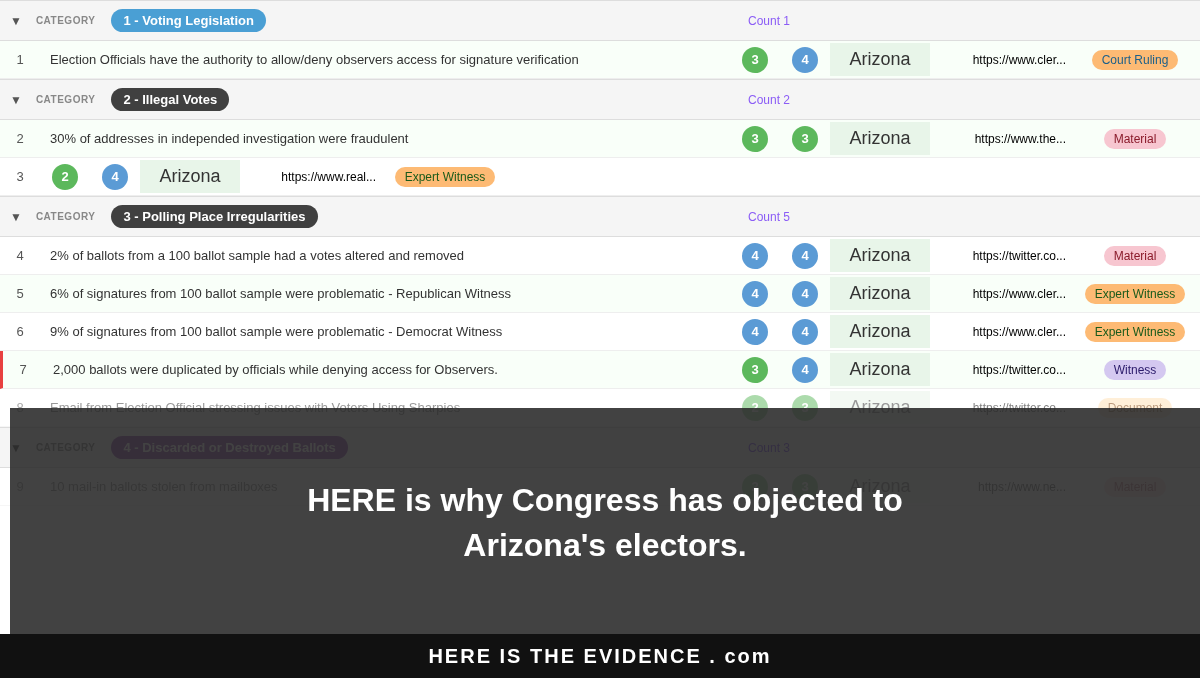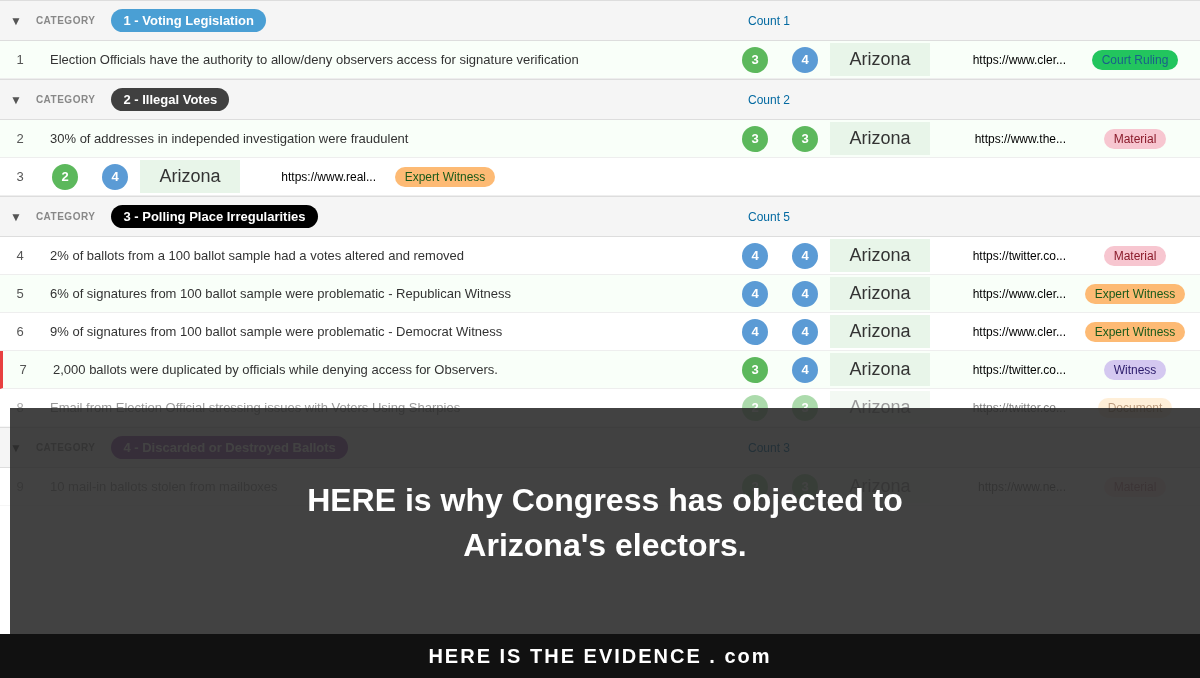--- a/index.html
+++ b/index.html
@@ -41,27 +41,27 @@
       display: inline-block;
       padding: 4px 12px;
       border-radius: 12px;
       color: #fff;
       font-size: 13px;
       font-weight: bold;
     }
 
     .badge-blue { background: #4a9fd4; }
     .badge-green { background: #404040; }
-    .badge-red { background: #000000; padding-left: 12px; }
+    .badge-red { background: #404040; padding-left: 12px; }
     .badge-purple { background: #9b59b6; }
 
     .count-area {
       margin-left: auto;
       font-size: 12px;
-      color: #0369a1;
+      color: #8b5cf6;
     }
 
     .chevron {
       color: #555;
       font-size: 12px;
       margin-right: 4px;
     }
 
     .data-row {
       display: flex;
@@ -140,21 +140,21 @@
     }
 
     .type-badge {
       display: inline-block;
       padding: 3px 10px;
       border-radius: 10px;
       font-size: 12px;
       font-weight: 500;
     }
 
-    .type-court { background: #22c55e; color: #1a5f8a; }
+    .type-court { background: #fdba74; color: #1a5f8a; }
     .type-material { background: #f7c6d0; color: #8a1a2a; }
     .type-expert { background: #fdba74; color: #1a5a1a; }
     .type-witness { background: #d4c8f0; color: #2a1a6a; }
     .type-document { background: #ffe0b3; color: #7a3a00; }
 
     
     .overlay-section {
       position: absolute;
       bottom: 40px;
       left: 10px;

